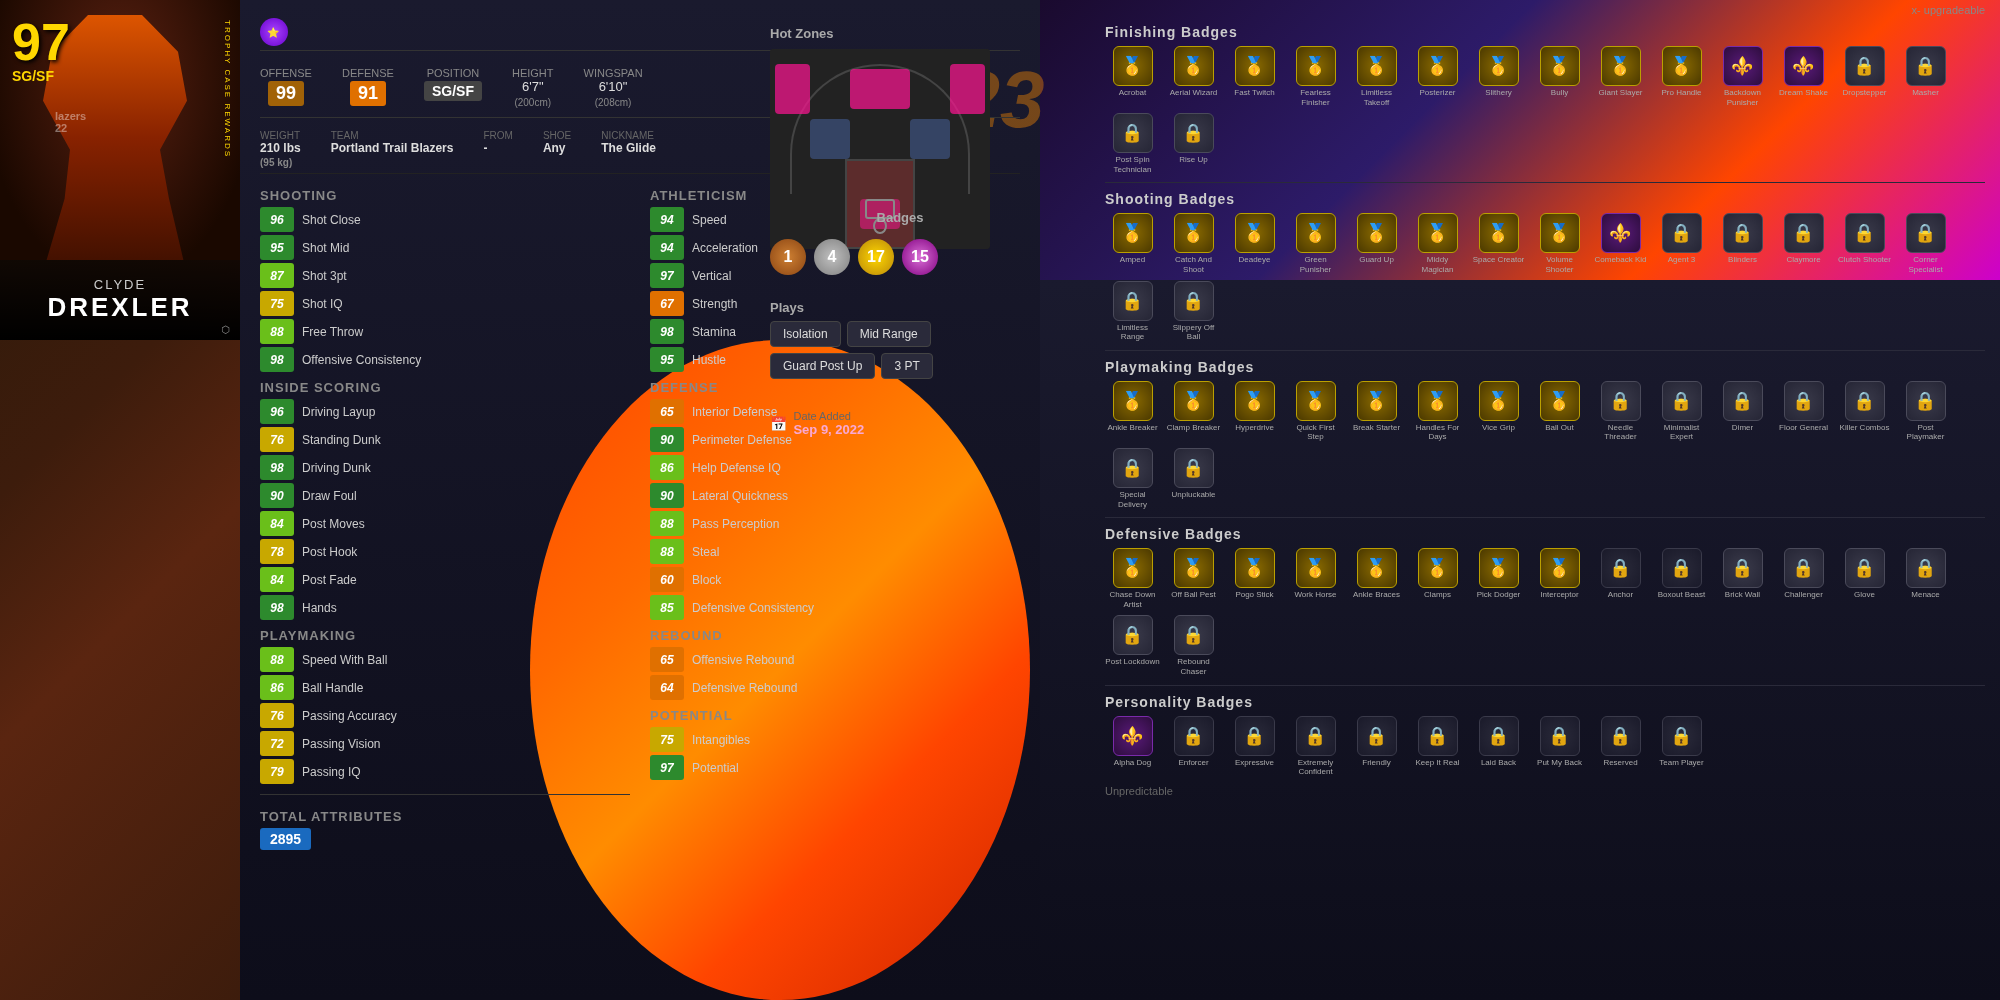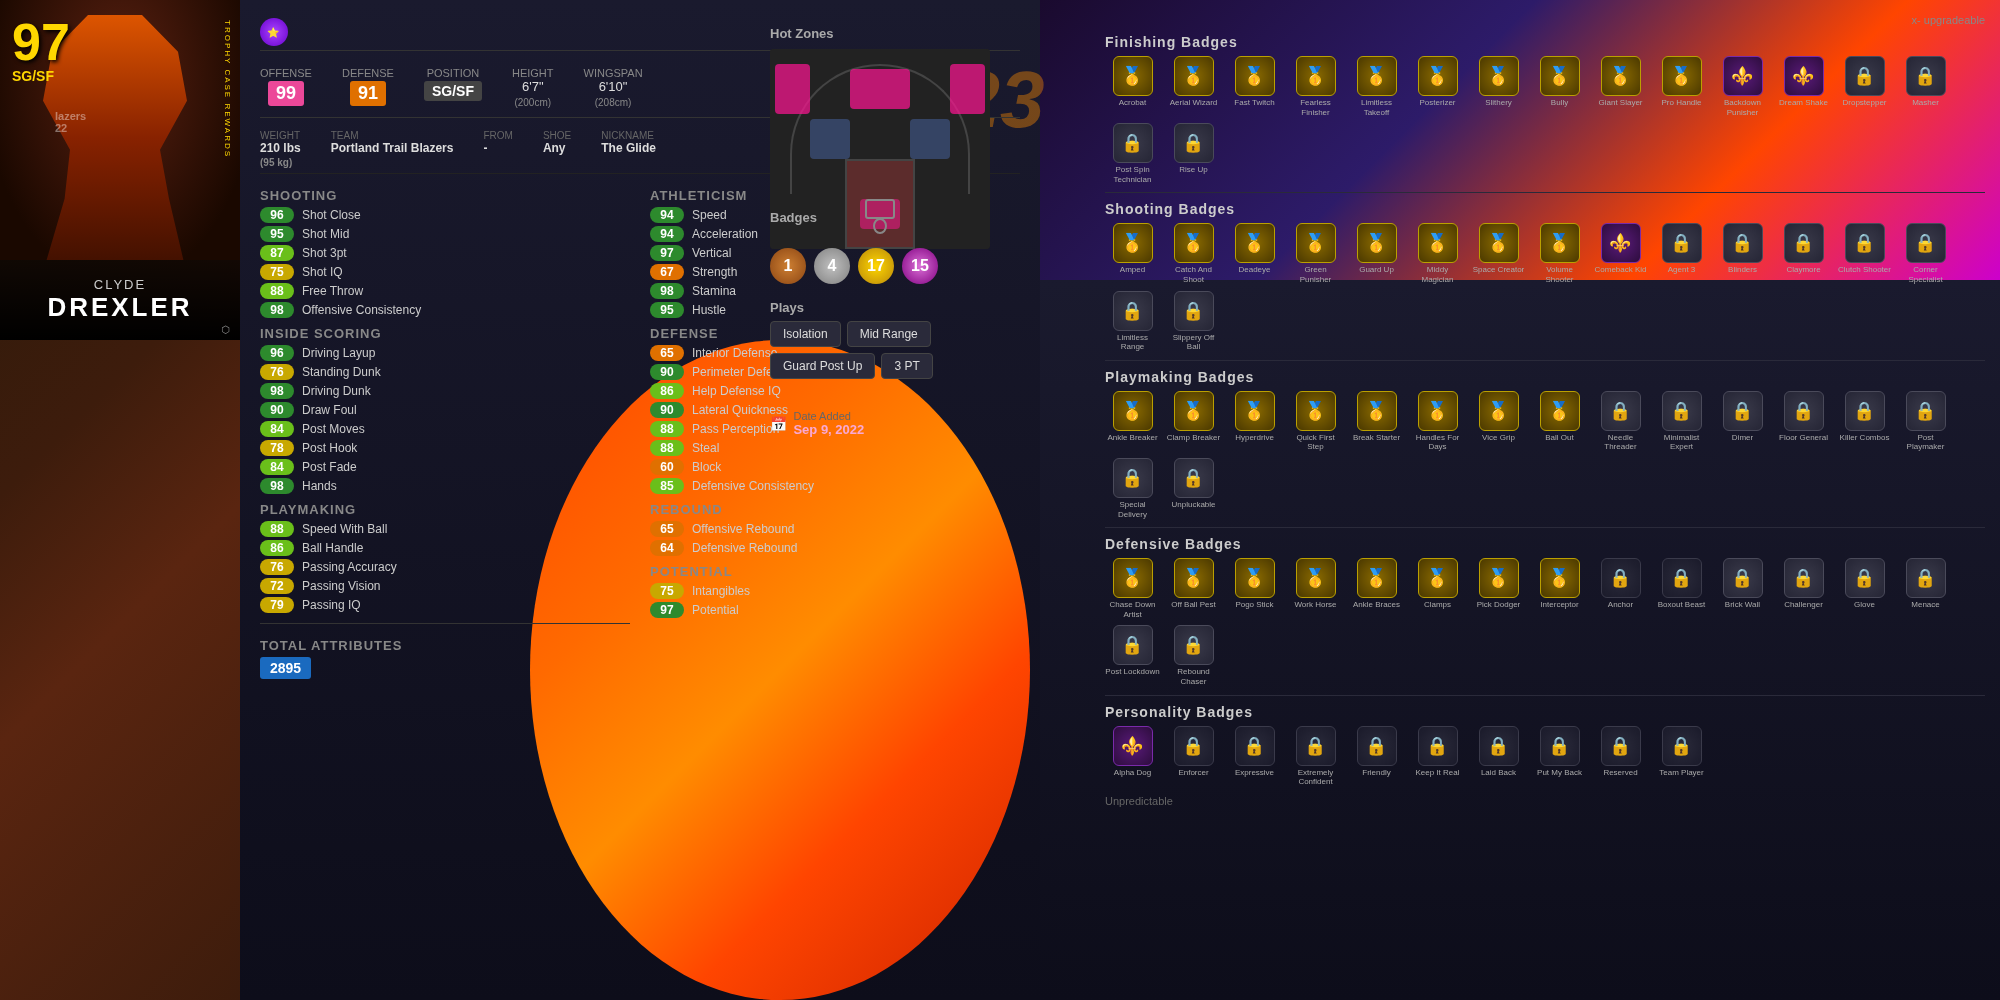--- a/index.html
+++ b/index.html
@@ -186,26 +186,27 @@
     }
 
     .stat-row {
       display: flex;
       align-items: center;
       gap: 8px;
       margin-bottom: 3px;
     }
     .stat-badge {
       min-width: 34px;
-      height: 16px;
-      border-radius: 10px;
+      height: 25px;
+      border-radius: 3px;
       display: flex; align-items: center; justify-content: center;
       font-size: 12px;
       font-weight: bold;
       color: #fff;
+      font-style: italic;
     }
     .badge-green { background: #2d8a2d; }
     .badge-lime { background: #6abf1a; }
     .badge-yellow { background: #c8a800; }
     .badge-orange { background: #e07000; }
 
     .stat-name {
       font-size: 12px;
       color: #ccc;
     }
@@ -217,21 +218,21 @@
       margin: 8px 0;
       padding: 8px 0;
       border-bottom: 1px solid #333;
     }
     .ov-stat { text-align: center; }
     .ov-label { font-size: 11px; color: #888; text-transform: uppercase; }
     .ov-val {
       font-size: 18px;
       font-weight: bold;
       color: #fff;
-      background: #ec4899;
+      background: #a16207;
       padding: 2px 8px;
       border-radius: 3px;
       display: inline-block;
       margin-top: 2px;
     }
     .ov-val.orange { background: #e07000; }
 
     .info-row {
       display: flex;
       gap: 30px;
@@ -276,21 +277,21 @@
     }
 
     
     .badges-section {
       position: absolute;
       left: 760px; top: 200px;
       width: 280px;
       z-index: 5;
       padding: 10px;
     }
-    .badge-title { font-size: 13px; color: #aaa; font-weight: bold; margin-bottom: 23px; }
+    .badge-title { font-size: 13px; color: #aaa; font-weight: bold; margin-bottom: 14px; text-align: center; }
     .badge-counters {
       display: flex; gap: 8px; align-items: center;
     }
     .badge-counter {
       width: 36px; height: 36px;
       border-radius: 50%;
       display: flex; align-items: center; justify-content: center;
       font-size: 16px; font-weight: bold; color: #fff;
     }
     .bc-bronze { background: radial-gradient(circle, #cd7f32, #8b4513); }
@@ -327,21 +328,21 @@
     }
     .date-label { font-size: 11px; color: #666; }
     .date-val { font-size: 13px; color: #f9a8d4; font-weight: bold; }
 
     
     .right-panel {
       position: absolute;
       left: 1090px; top: 0;
       width: 910px; height: 1000px;
       z-index: 10;
-      padding: 14px 15px;
+      padding: 4px 15px;
       overflow-y: auto;
     }
     .upgrade-label {
       font-size: 11px;
       color: #888;
       text-align: right;
       margin-bottom: 6px;
     }
 
     .badge-category-title {

